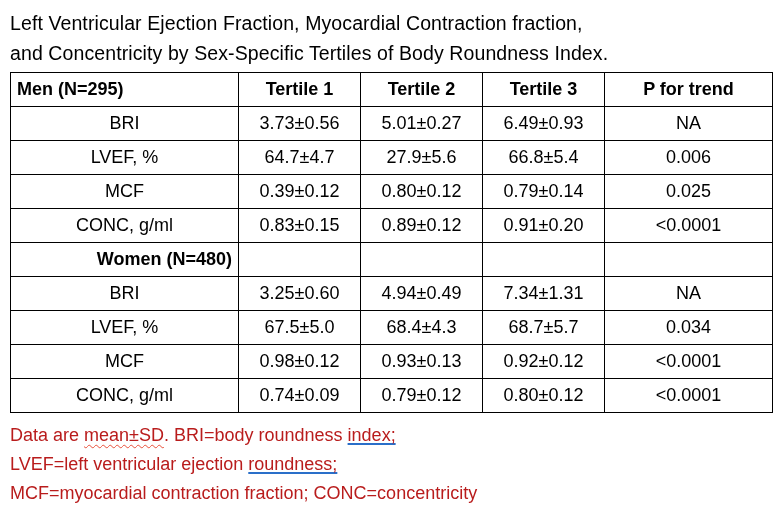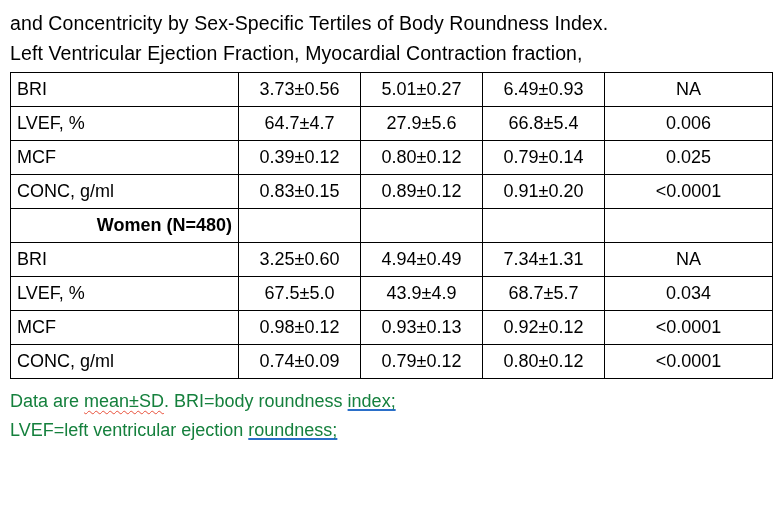--- a/index.html
+++ b/index.html
@@ -50,27 +50,27 @@
   .col-t { width: 122px; text-align: center; }
   .col-p { width: 168px; text-align: center; }
   .hdr {
     font-weight: bold;
   }
   .grp {
     font-weight: bold;
     text-align: right;
   }
   .rowlabel {
-    text-align: left;
+    text-align: center;
   }
   .footnotes {
     margin-top: 8px;
     font-size: 18px;
     line-height: 29px;
-    color: #15803d;
+    color: #b91c1c;
   }
   .fn-line { display: block; white-space: nowrap; }
   .spell {
     text-decoration: underline;
     text-decoration-style: wavy;
     text-decoration-color: #e8503a;
     text-decoration-thickness: 1px;
     text-underline-offset: 3px;
   }
   .link-underline {
@@ -79,33 +79,40 @@
     text-decoration-thickness: 1.5px;
     text-underline-offset: 2px;
   }
 </style>
 </head>
 <body>
 
 <div class="page">
 
   <div class="title">
+    <span class="title-line">Left Ventricular Ejection Fraction, Myocardial Contraction fraction,</span>
     <span class="title-line">and Concentricity by Sex-Specific Tertiles of Body Roundness Index.</span>
-    <span class="title-line">Left Ventricular Ejection Fraction, Myocardial Contraction fraction,</span>
   </div>
 
   <table class="data-table">
     <colgroup>
       <col class="col-label">
       <col class="col-t">
       <col class="col-t">
       <col class="col-t">
       <col class="col-p">
     </colgroup>
     <tbody>
+      <tr>
+        <td class="hdr col-label">Men (N=295)</td>
+        <td class="hdr col-t">Tertile 1</td>
+        <td class="hdr col-t">Tertile 2</td>
+        <td class="hdr col-t">Tertile 3</td>
+        <td class="hdr col-p">P for trend</td>
+      </tr>
 
       <tr>
         <td class="rowlabel">BRI</td>
         <td class="col-t">3.73±0.56</td>
         <td class="col-t">5.01±0.27</td>
         <td class="col-t">6.49±0.93</td>
         <td class="col-p">NA</td>
       </tr>
       <tr>
         <td class="rowlabel">LVEF, %</td>
@@ -140,21 +147,21 @@
       <tr>
         <td class="rowlabel">BRI</td>
         <td class="col-t">3.25±0.60</td>
         <td class="col-t">4.94±0.49</td>
         <td class="col-t">7.34±1.31</td>
         <td class="col-p">NA</td>
       </tr>
       <tr>
         <td class="rowlabel">LVEF, %</td>
         <td class="col-t">67.5±5.0</td>
-        <td class="col-t">43.9±4.9</td>
+        <td class="col-t">68.4±4.3</td>
         <td class="col-t">68.7±5.7</td>
         <td class="col-p">0.034</td>
       </tr>
       <tr>
         <td class="rowlabel">MCF</td>
         <td class="col-t">0.98±0.12</td>
         <td class="col-t">0.93±0.13</td>
         <td class="col-t">0.92±0.12</td>
         <td class="col-p">&lt;0.0001</td>
       </tr>
@@ -164,15 +171,16 @@
         <td class="col-t">0.79±0.12</td>
         <td class="col-t">0.80±0.12</td>
         <td class="col-p">&lt;0.0001</td>
       </tr>
     </tbody>
   </table>
 
   <div class="footnotes">
     <span class="fn-line"><span>Data are </span><span class="spell">mean±SD</span><span>. BRI=body roundness </span><span class="link-underline">index;</span></span>
     <span class="fn-line"><span>LVEF=left ventricular ejection </span><span class="link-underline">roundness;</span></span>
+    <span class="fn-line">MCF=myocardial contraction fraction; CONC=concentricity</span>
   </div>
 
 </div>
 
 </body></html>

